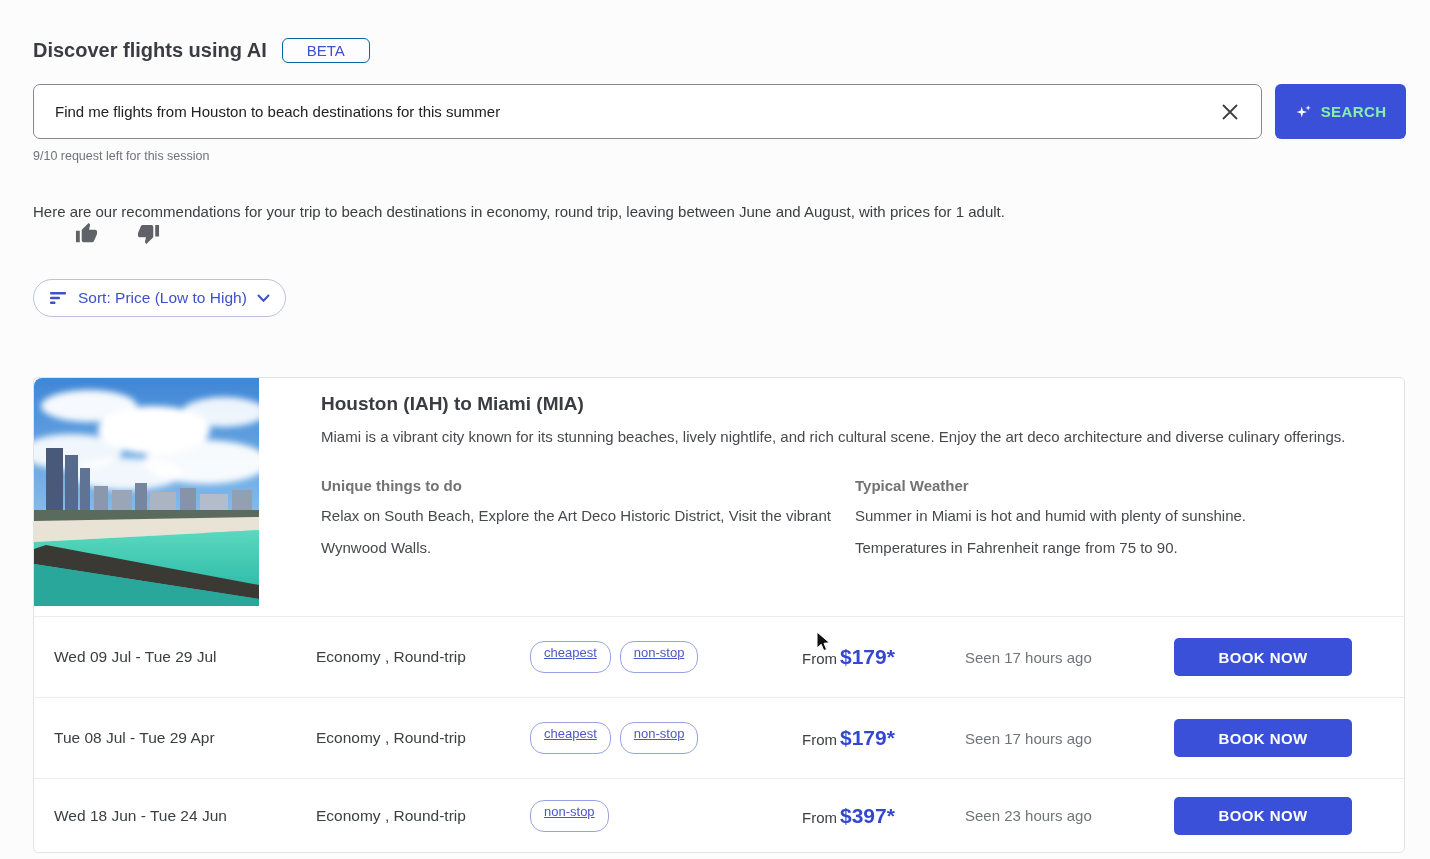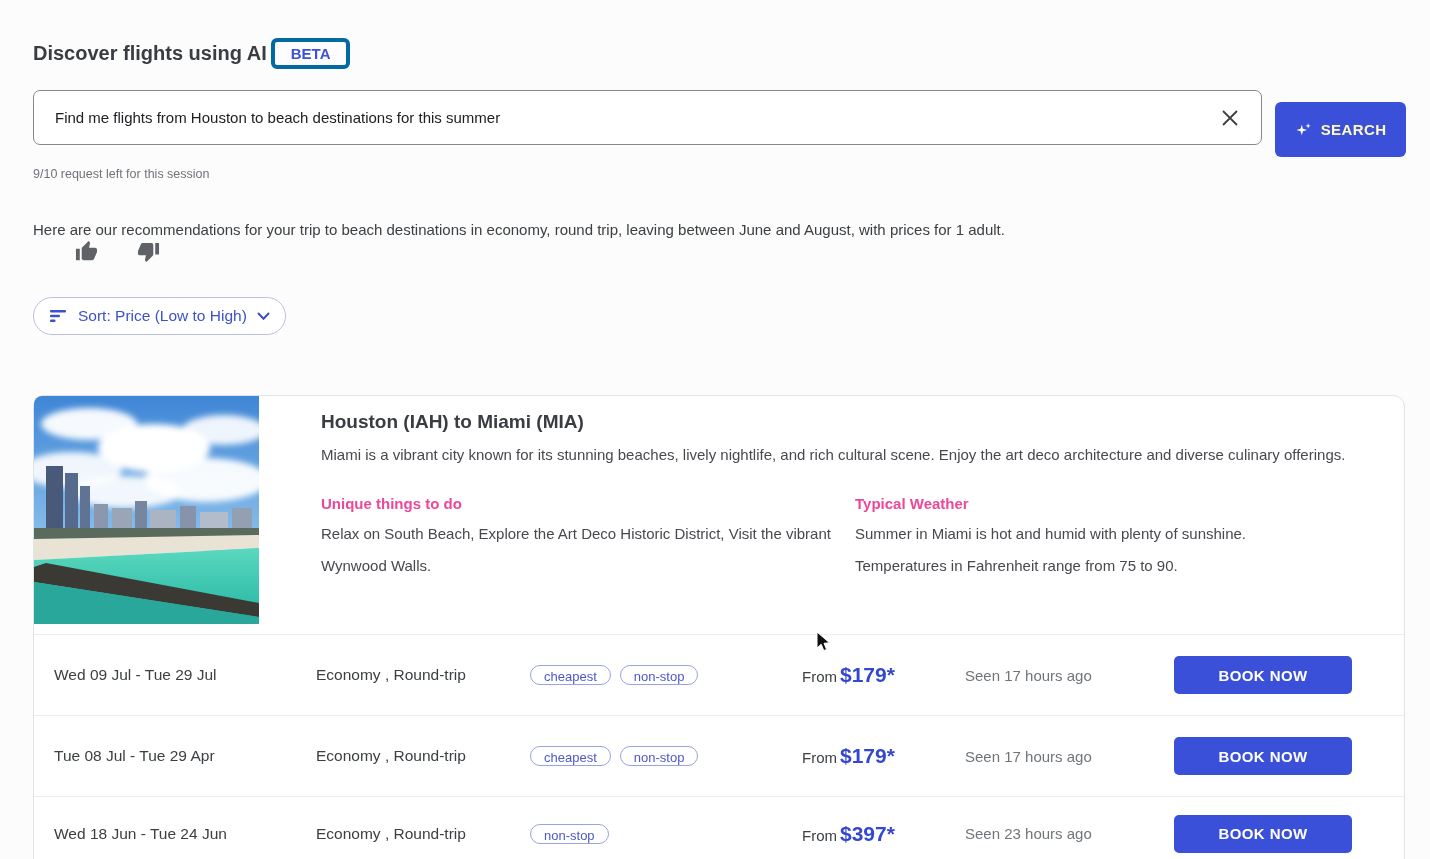--- a/index.html
+++ b/index.html
@@ -8,97 +8,96 @@
     width:1430px; height:859px;
     background:#fcfcfd;
     font-family:"Liberation Sans", sans-serif;
     color:#3c4043;
     position:relative;
     overflow:hidden;
   }
   .container { padding:38px 24px 0 33px; }
 
   
-  .header { display:flex; align-items:center; gap:4px; }
+  .header { display:flex; align-items:center; gap:15px; }
   .page-title { font-size:20px; font-weight:bold; color:#393c41; }
   .beta-badge {
-    border:4px solid #0369a1; border-radius:6px; background:#fdfdff;
-    padding:3px 16px; color:#3c51d3; font-size:15px; font-weight:700;
+    border:1px solid #0369a1; border-radius:6px; background:#fdfdff;
+    padding:3px 24px; color:#3c51d3; font-size:15px; font-weight:400;
   }
 
   
   .search-row { margin-top:21px; display:flex; gap:13px; }
   .search-box {
     flex:1; height:55px; border:1.5px solid #85898f; border-radius:7px;
     background:#fff; display:flex; align-items:center; padding:0 16px 0 19px;
   }
   .search-box input {
     flex:1; border:none; outline:none; font-size:15px; color:#202124;
     font-family:"Liberation Sans", sans-serif; background:transparent;
   }
   .clear-btn {
     border:none; background:none; cursor:pointer; padding:4px 6px;
     display:flex; align-items:center;
   }
   .search-btn {
     width:131px; height:55px; background:#3b50d8; border:none; border-radius:6px;
-    color:#fef9c3; font-weight:bold; font-size:15px; letter-spacing:0.4px;
+    color:#86efac; font-weight:bold; font-size:15px; letter-spacing:0.4px;
     display:flex; align-items:center; justify-content:center; gap:8px; cursor:pointer;
     font-family:"Liberation Sans", sans-serif;
-    margin-top:12px;
   }
   .requests-left { margin-top:10px; font-size:12.5px; color:#6f7378; }
 
   
   .summary-row { margin-top:37px; display:flex; align-items:flex-start;flex-direction:column; }
   .summary-text { flex:1; font-size:15px; color:#3c4043; padding-top:3px; }
   .feedback { display:flex; gap:35px; margin-left:40px; padding-right:24px; }
   .thumb-btn { border:none; background:none; cursor:pointer; padding:2px; }
 
   
   .sort-chip {
     margin-top:29px; display:inline-flex; align-items:center; gap:10px;
     height:38px; padding:0 15px 0 16px; background:#fff;
     border:1px solid #bcc2de; border-radius:19px; cursor:pointer;
     color:#3d52c8; font-size:15.5px; font-family:"Liberation Sans", sans-serif;
   }
 
   
   .card {
     margin-top:60px; margin-right:1px; background:#fff;
-    border:1px solid #e2e3e7; border-radius:12px;
+    border:1px solid #e2e3e7; border-radius:5px;
   }
   .card-top { display:flex; min-height:238px; }
   .thumb-img {
     width:225px; height:228px; flex-shrink:0;
     border-top-left-radius:8px; overflow:hidden;
   }
   .card-info { flex:1; padding:15px 40px 0 62px; }
   .route-title { font-size:19px; font-weight:bold; color:#393c41; margin:0 0 9px 0; }
   .route-desc { margin:0; font-size:15px; line-height:26px; color:#47494e; max-width:1030px; }
   .card-cols { display:flex; margin-top:27px; }
   .col-things { width:534px; }
   .col-weather { flex:1; }
-  .col-heading { font-size:15px; font-weight:bold; color:#ec4899; margin:0 0 6px 0; }
+  .col-heading { font-size:15px; font-weight:bold; color:#737373; margin:0 0 6px 0; }
   .col-text { margin:0; font-size:15px; line-height:32px; color:#47494e; }
   .col-things .col-text { max-width:518px; }
   .col-weather .col-text { max-width:458px; }
 
   
   .flight-row {
     border-top:1px solid #ececef; height:81px;
     display:flex; align-items:center; padding-left:20px;
   }
   .flight-row:last-child { height:74px; }
   .col-dates { width:262px; font-size:15.5px; color:#3c4043; }
   .col-fare  { width:214px; font-size:15.5px; color:#3c4043; }
   .col-badges { width:272px; display:flex; gap:9px; }
   .badge {
-    border:1.5px solid #9aa3e2; border-radius:14px; padding:3px 13px 0;
-    font-size:13px; color:#4d58c8; background:#fff; white-space:nowrap;
+    border:1.5px solid #9aa3e2; border-radius:14px; padding:3px 13px 12px;
+    font-size:13px; color:#4d58c8; background:#fff; white-space:nowrap;text-decoration:underline;
   }
   .col-price { width:163px; display:flex; align-items:baseline; }
   .from-label { font-size:15px; color:#3c4043; }
   .price-value { font-size:21px; font-weight:bold; color:#3347d1; margin-left:3px; }
   .col-seen { width:200px; font-size:15px; color:#70757a; }
   .book-btn {
     margin-left:auto; margin-right:52px; width:178px; height:38px;
     background:#3b50d8; border:none; border-radius:5px; cursor:pointer;
     color:#fff; font-weight:bold; font-size:15px; letter-spacing:0.4px;
     font-family:"Liberation Sans", sans-serif;

